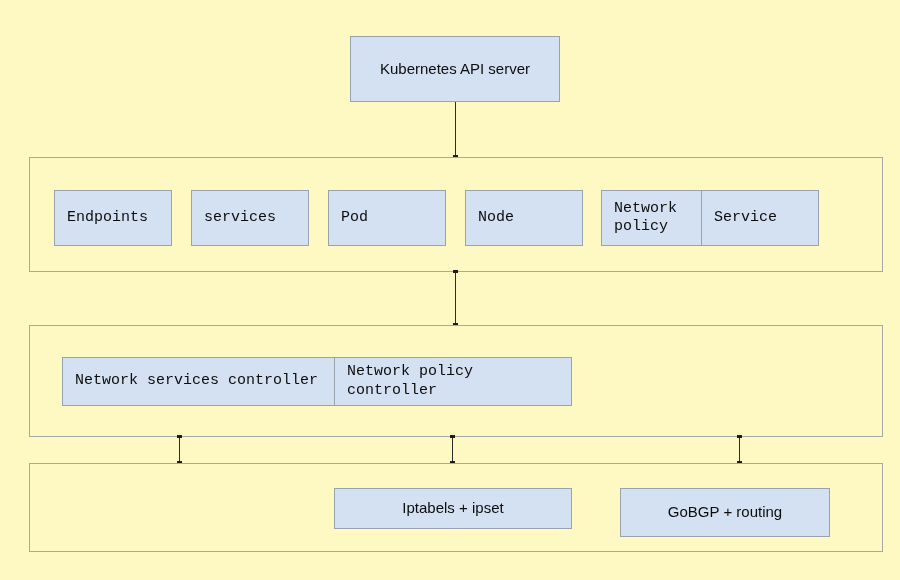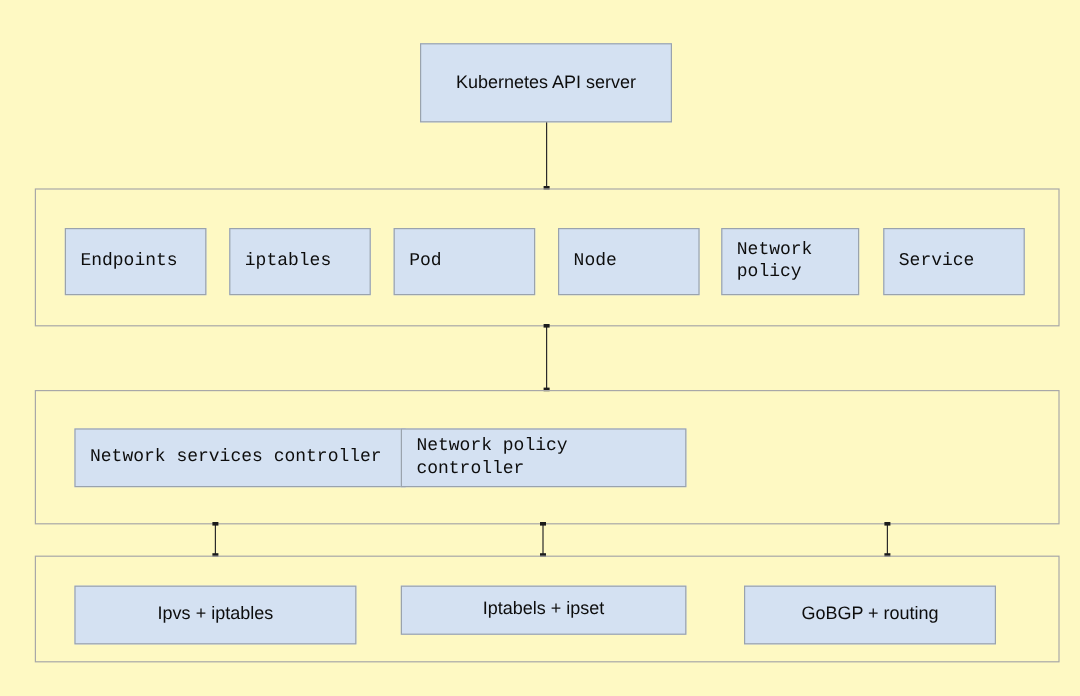--- a/index.html
+++ b/index.html
@@ -77,36 +77,36 @@
   <div class="connector" style="left:455px; top:102px; height:55px;"></div>
   <div class="connector-dot" style="left:453px; top:155px;"></div>
 
   <div class="group" style="left:29px; top:157px; width:854px; height:115px;"></div>
 
   <div class="node left" style="left:54px; top:190px; width:118px; height:56px;">
     <span>Endpoints</span>
   </div>
 
   <div class="node left" style="left:191px; top:190px; width:118px; height:56px;">
-    <span>iptables</span>
+    <span>services</span>
   </div>
 
   <div class="node left" style="left:328px; top:190px; width:118px; height:56px;">
     <span>Pod</span>
   </div>
 
   <div class="node left" style="left:465px; top:190px; width:118px; height:56px;">
     <span>Node</span>
   </div>
 
   <div class="node left" style="left:601px; top:190px; width:115px; height:56px;">
     <span>Network policy</span>
   </div>
 
-  <div class="node left" style="left:736px; top:190px; width:118px; height:56px;">
+  <div class="node left" style="left:701px; top:190px; width:118px; height:56px;">
     <span>Service</span>
   </div>
 
   <div class="connector" style="left:455px; top:272px; height:53px;"></div>
   <div class="connector-dot" style="left:453px; top:270px;"></div>
   <div class="connector-dot" style="left:453px; top:323px;"></div>
 
   <div class="group" style="left:29px; top:325px; width:854px; height:112px;"></div>
 
   <div class="node left" style="left:62px; top:357px; width:276px; height:49px;">
@@ -125,23 +125,20 @@
   <div class="connector" style="left:452px; top:437px; height:26px;"></div>
   <div class="connector-dot" style="left:450px; top:435px;"></div>
   <div class="connector-dot" style="left:450px; top:461px;"></div>
 
   <div class="connector" style="left:739px; top:437px; height:26px;"></div>
   <div class="connector-dot" style="left:737px; top:435px;"></div>
   <div class="connector-dot" style="left:737px; top:461px;"></div>
 
   <div class="group" style="left:29px; top:463px; width:854px; height:89px;"></div>
 
-  <div class="node center" style="left:62px; top:488px; width:235px; height:49px;">
-    <span>Ipvs + iptables</span>
-  </div>
 
   <div class="node center" style="left:334px; top:488px; width:238px; height:41px;">
     <span>Iptabels + ipset</span>
   </div>
 
   <div class="node center" style="left:620px; top:488px; width:210px; height:49px;">
     <span>GoBGP + routing</span>
   </div>
 
 </div>

